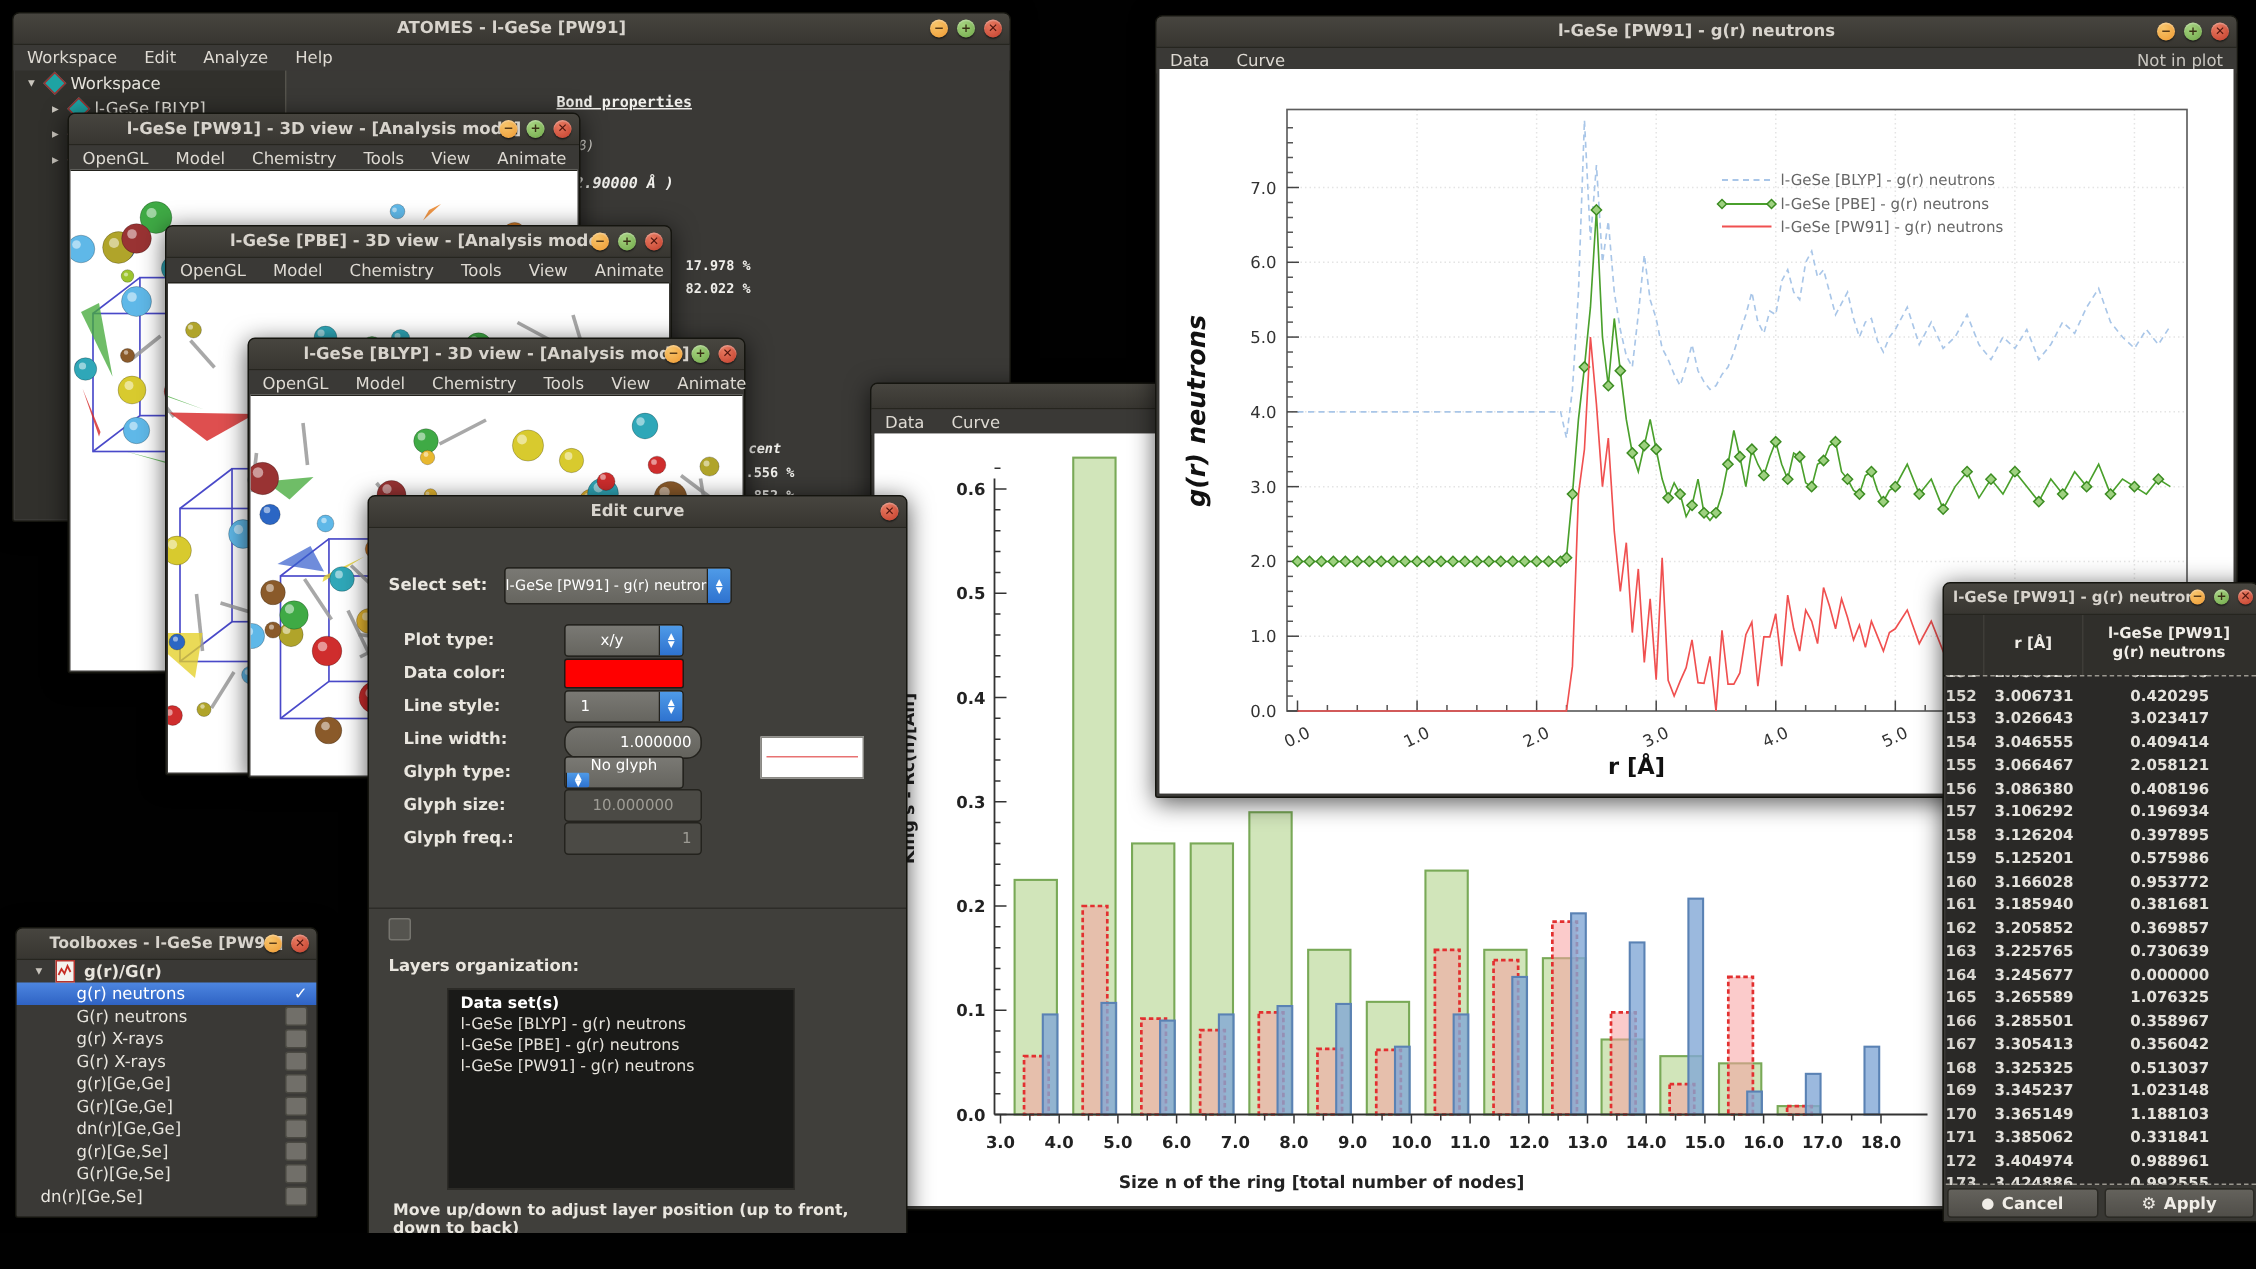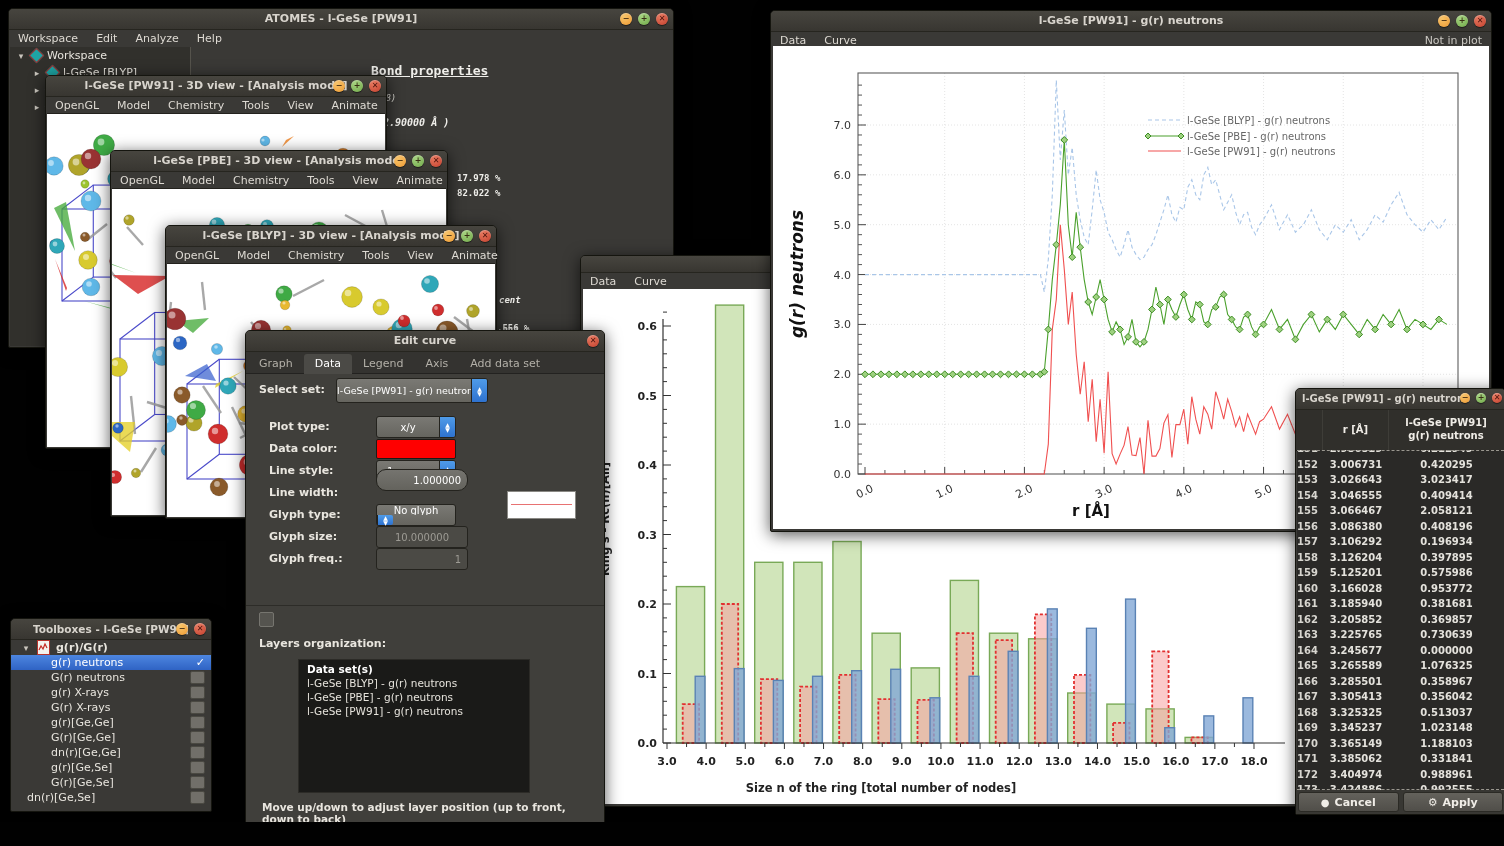--- a/index.html
+++ b/index.html
@@ -79,27 +79,27 @@
           <span class="texp">▸</span>
           <span class="tdiam"></span>
           <span></span>
         </div>
         <div class="trow" style="padding-left: 22px;">
           <span class="texp">▸</span>
           <span class="tdiam"></span>
           <span></span>
         </div>
       </div>
-    <div class="monotxt" style="left:362px;top:54px;font-size:13px;font-weight:bold;text-decoration:underline;">Bond properties</div>
+    <div class="monotxt" style="left:362px;top:54px;font-size:10px;font-weight:bold;text-decoration:underline;">Bond properties</div>
     <div class="monotxt" style="left:371px;top:84px;font-size:9px;font-style:italic;color:#d9d7d1;">(β)</div>
     <div class="monotxt" style="left:374px;top:108px;font-size:10px;font-weight:bold;font-style:italic;">2.90000 Å )</div>
     <div class="monotxt" style="left:448px;top:164px;font-size:9px;font-weight:bold;">17.978 %</div>
     <div class="monotxt" style="left:448px;top:179px;font-size:9px;font-weight:bold;">82.022 %</div>
     <div class="monotxt" style="left:490px;top:286px;font-size:9px;font-weight:bold;font-style:italic;">cent</div>
-    <div class="monotxt" style="left:488px;top:314px;font-size:9px;font-weight:bold;">.556 %</div>
+    <div class="monotxt" style="left:488px;top:302px;font-size:9px;font-weight:bold;">.556 %</div>
     <div class="monotxt" style="left:488px;top:317px;font-size:9px;font-weight:bold;">.852 %</div>
   </div>
 
   <div class="window" style="left:45px;top:75px;width:340px;height:372px;">
     <div class="titlebar">
       <span>l-GeSe [PW91] - 3D view - [Analysis mode]</span>
       <span class="winbtns">
         <span class="wbtn b-min">−</span>
         <span class="wbtn b-max">+</span>
         <span class="wbtn b-close">✕</span>
@@ -976,21 +976,20 @@
         </svg></div>
   </div>
 
   <div class="window" style="left:245px;top:330px;width:358px;height:506px;background:#403f3b;">
     <div class="titlebar">
       <span>Edit curve</span>
       <span class="winbtns">
           <span class="wbtn b-close">✕</span>
         </span>
     </div>
-    <div id="ec-tabs" style="background:#343330;border-bottom:1px solid #232220;height:21px;padding-left:2px;"><span class="tab">Graph</span><span class="tab active">Data</span><span class="tab">Legend</span><span class="tab">Axis</span><span class="tab">Add data set</span></div>
 
     <div class="ec-label" style="left:13px;top:52px;">Select set:</div>
     <div class="combo" style="left:90px;top:47px;width:150px;height:23px;font-size:9.5px;">
       <span class="cval">l-GeSe [PW91] - g(r) neutrons</span>
       <span class="spin">
           <span>▲</span>
           <span>▼</span>
         </span>
     </div>
 
@@ -1009,21 +1008,21 @@
     <div class="ec-label" style="left:23px;top:133px;">Line style:</div>
     <div class="combo" style="left:130px;top:129px;width:78px;height:20px;font-size:10px;">
       <span class="cval" style="text-align:left;padding-left:10px;">1</span>
       <span class="spin">
           <span>▲</span>
           <span>▼</span>
         </span>
     </div>
 
     <div class="ec-label" style="left:23px;top:155px;">Line width:</div>
-    <div class="entry" style="left:130px;top:138px;width:78px;height:20px;border-radius:10px;">
+    <div class="entry" style="left:130px;top:153px;width:78px;height:20px;border-radius:10px;">
       <span>1.000000</span>
     </div>
 
     <div style="position:absolute;left:261px;top:160px;width:67px;height:26px;background:#fff;border:1px solid #8a8984;">
       <div style="position:absolute;left:3px;right:3px;top:12px;height:1px;background:#e87272;"></div>
     </div>
 
     <div class="ec-label" style="left:23px;top:177px;">Glyph type:</div>
     <div class="combo" style="left:130px;top:173px;width:78px;height:20px;font-size:10px;flex-direction:column;">
       <span class="cval">No glyph</span>

